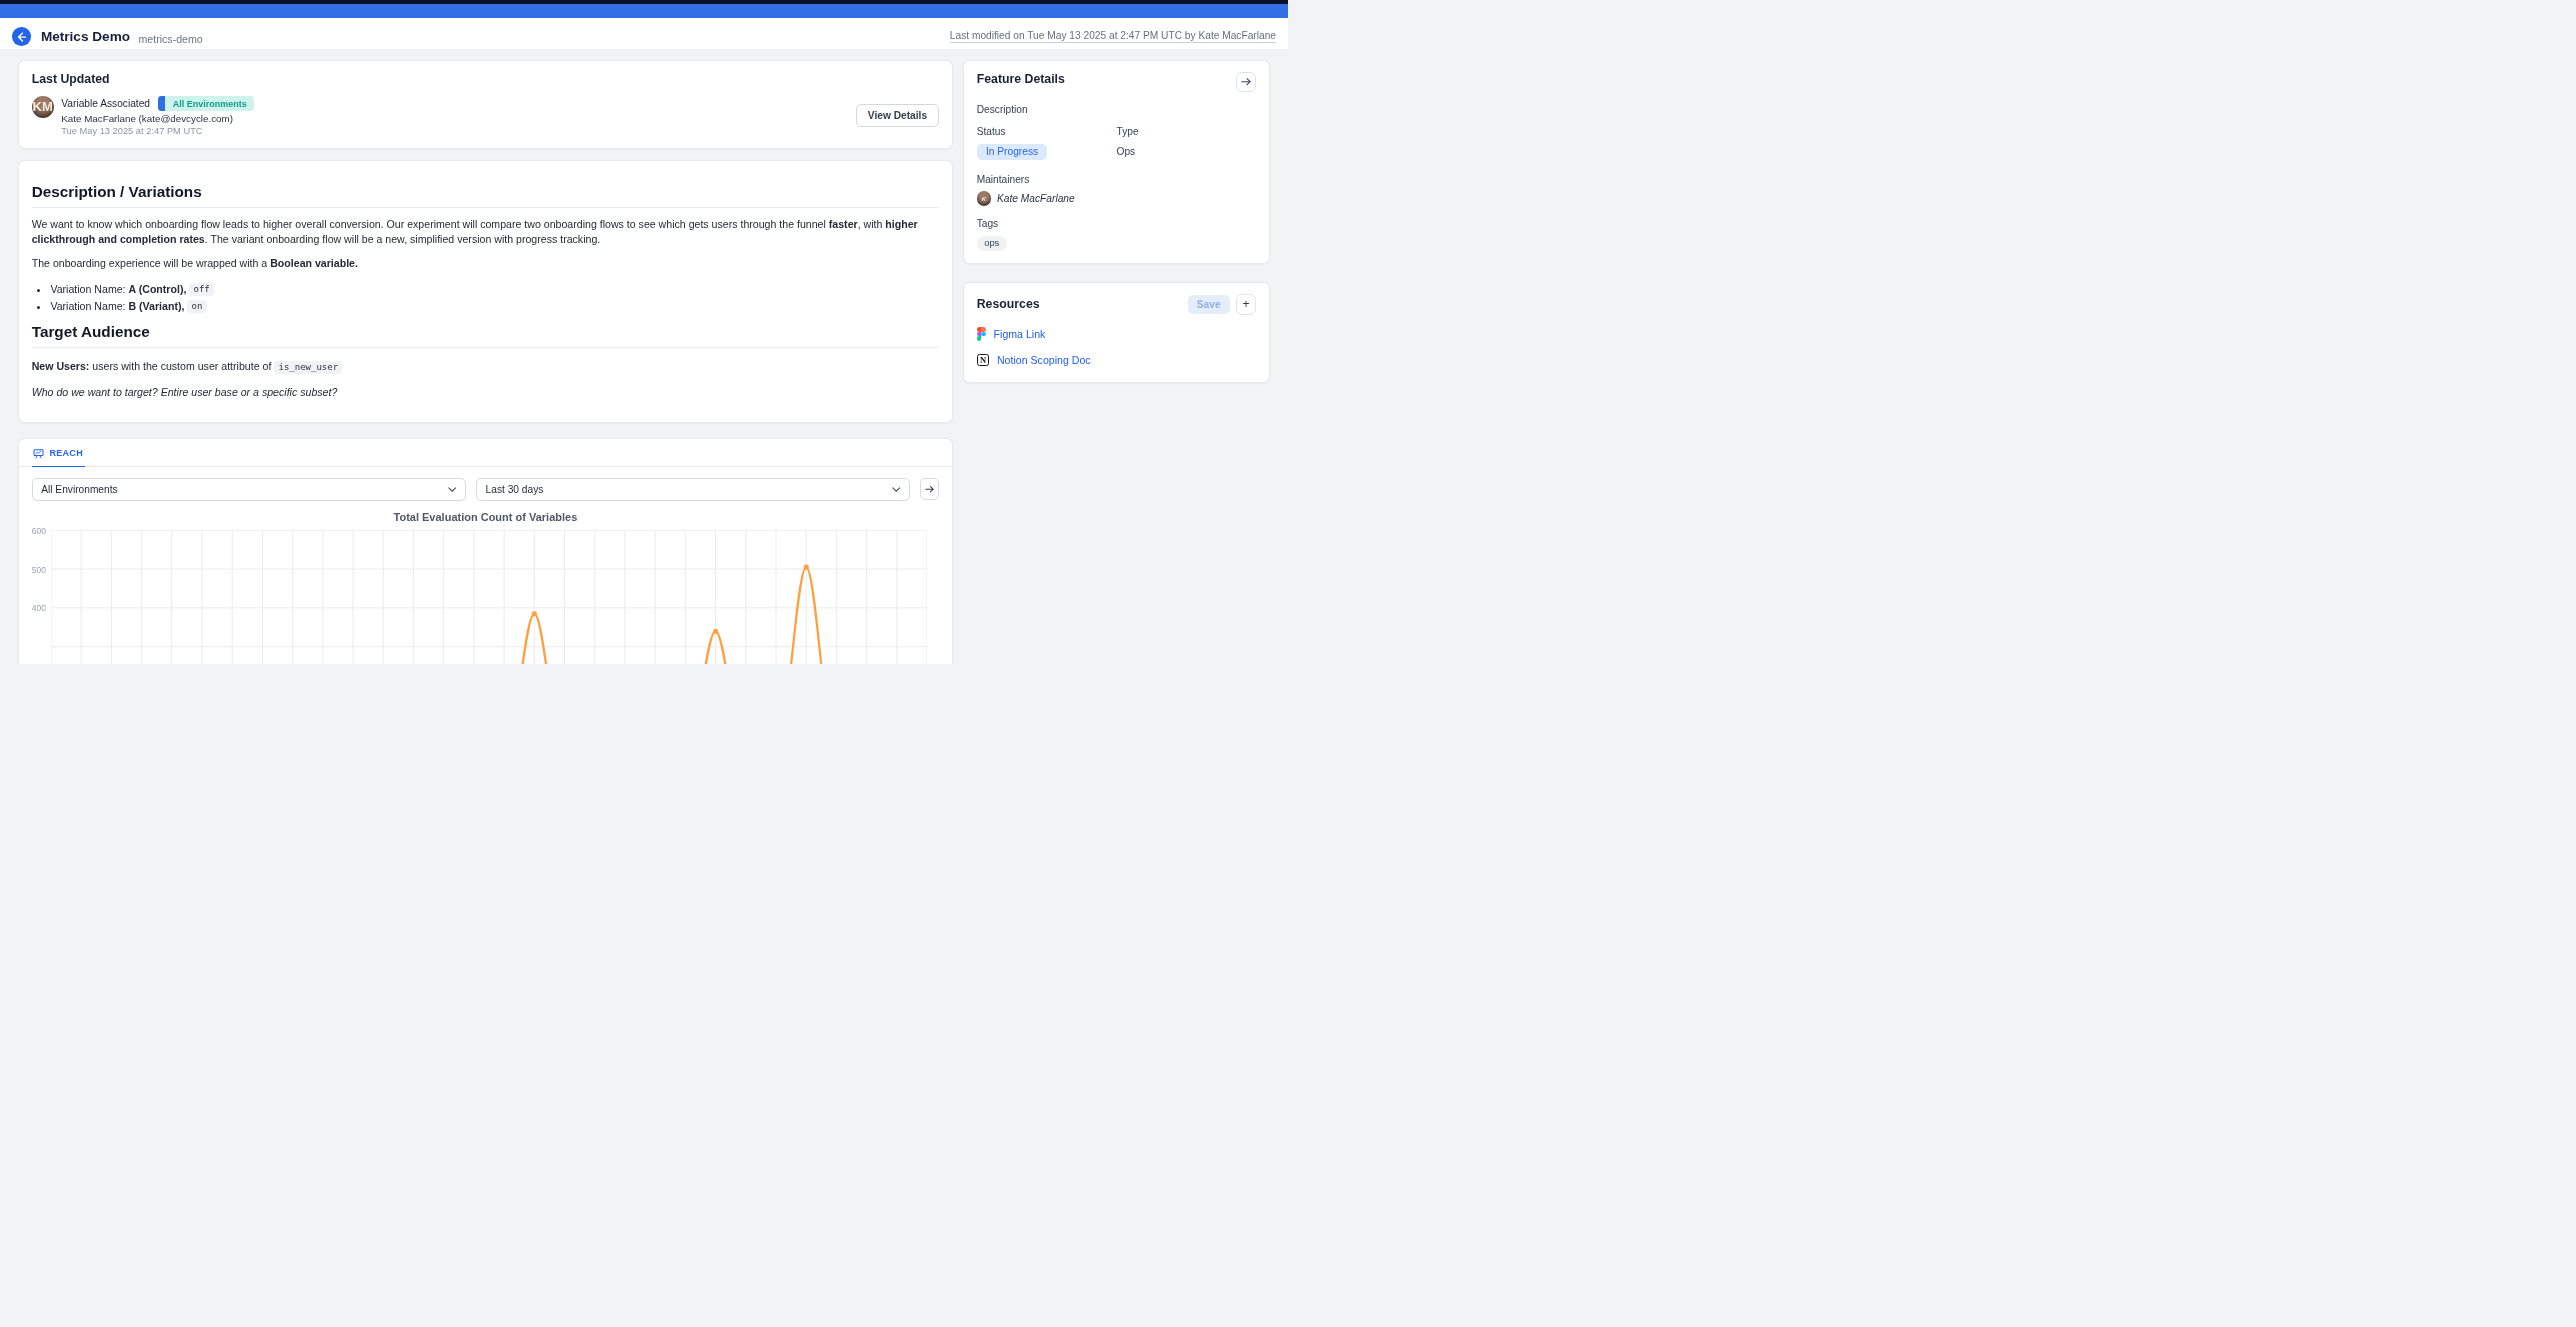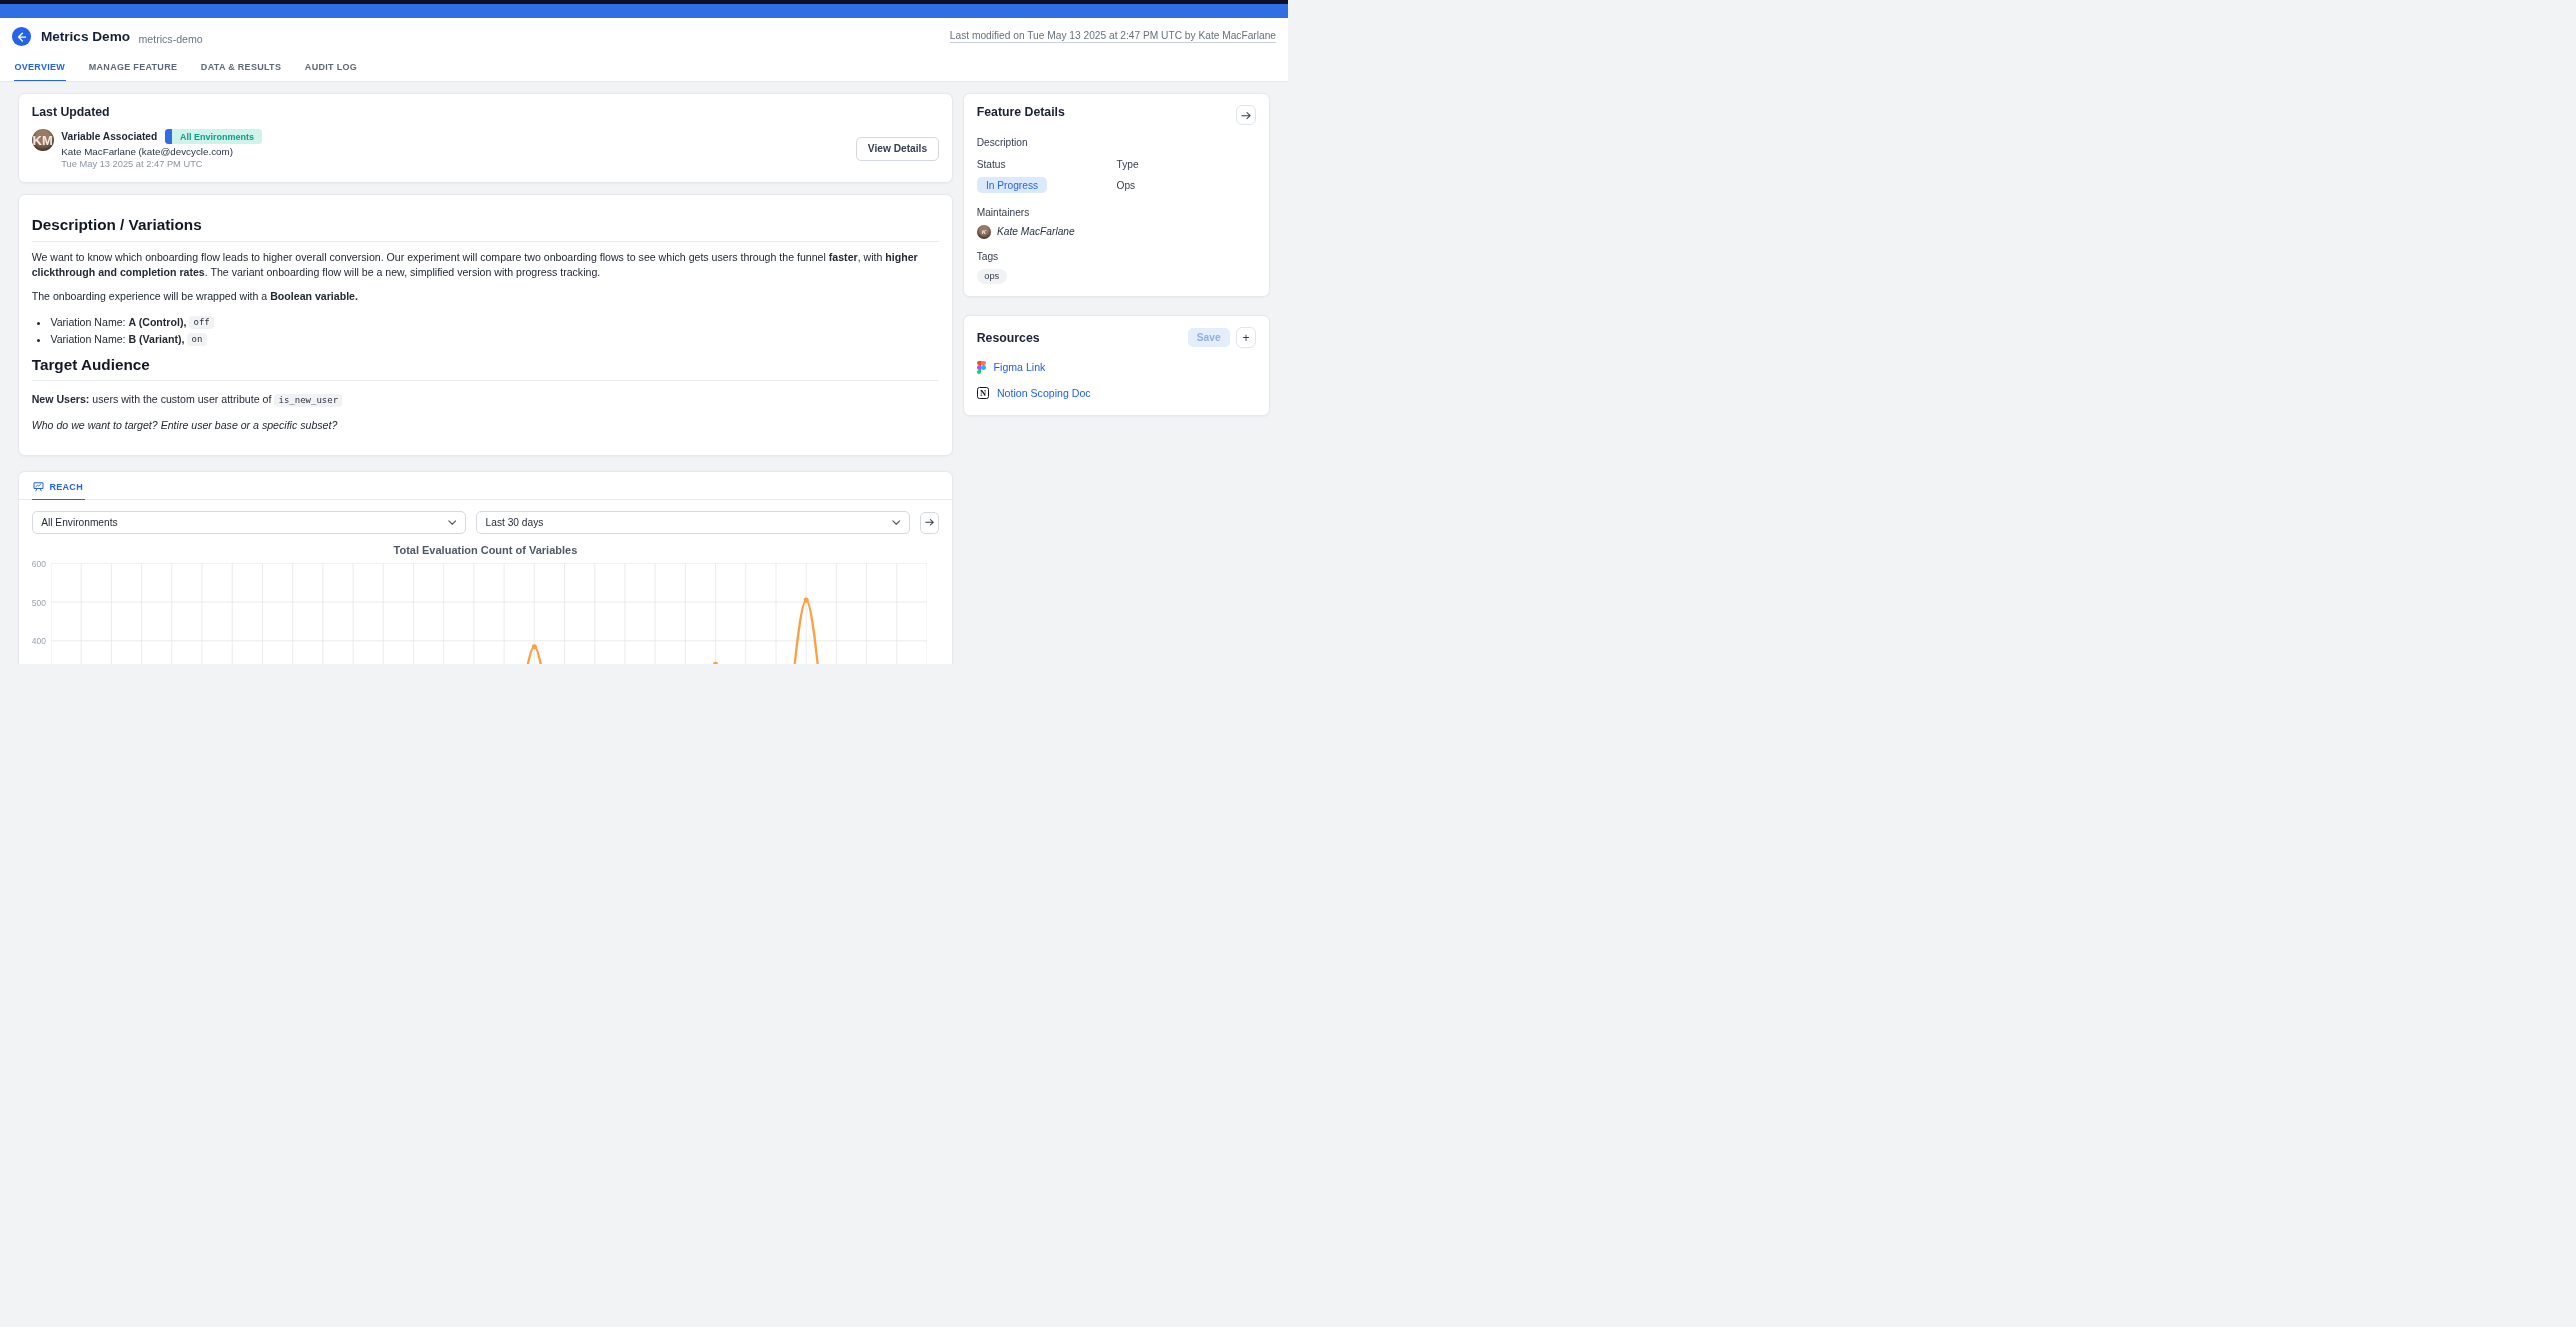--- a/index.html
+++ b/index.html
@@ -32,21 +32,21 @@
   .card-title { font-size:12.3px; font-weight:700; color:#1a2233; }
 
   
   .lu-card { padding:11px 12.7px 12.7px 12.7px; margin-bottom:11px; }
   .lu-row { display:flex; align-items:flex-start; margin-top:10.2px; }
   .avatar { width:22px; height:22px; border-radius:50%; position:relative; flex:0 0 auto;
             background:radial-gradient(circle at 50% 35%, #9a7a64 0 35%, #4a3a30 75%, #2c231d 100%);
             color:#f3e9df; font-size:13px; font-weight:700; display:flex; align-items:center; justify-content:center; }
   .lu-texts { margin-left:7.6px; }
   .lu-line1 { display:flex; align-items:center; }
-  .lu-event { font-size:10.2px; font-weight:700; color:#1c2434; }
+  .lu-event { font-size:10.2px; font-weight:400; color:#1c2434; }
   .env-badge { display:flex; align-items:stretch; margin-left:7.6px; height:15.3px; border-radius:3.4px; overflow:hidden; }
   .env-badge .strip { width:7.6px; background:#2f6ee3; }
   .env-badge .txt { background:#cdf3ea; color:#0f9c8c; font-size:9px; font-weight:700;
                     display:flex; align-items:center; padding:0 7.6px; }
   .lu-user { font-size:9.8px; color:#2a3342; margin-top:1.7px; }
   .lu-time { font-size:9.3px; color:#8b95a1; margin-top:1.7px; }
   .view-details-btn { margin-left:auto; align-self:center; background:#fff; border:0.8px solid #d3d8de;
                       border-radius:5.1px; padding:5.1px 11px; font-size:10.2px; font-weight:600; color:#344054; cursor:pointer; }
 
   
@@ -124,26 +124,20 @@
 <div class="page-header">
   <div class="header-row">
     <button class="back-btn">
       <svg width="10.2" height="10.2" viewBox="0 0 12 12">
           <path d="M7.5 1.5 3 6l4.5 4.5M3 6h8.5" fill="none" stroke="#fff" stroke-width="1.6" stroke-linecap="round" stroke-linejoin="round"></path>
         </svg>
     </button>
     <div class="page-title">Metrics Demo</div>
     <div class="page-key">metrics-demo</div>
     <div class="last-modified">Last modified on Tue May 13 2025 at 2:47 PM UTC by Kate MacFarlane</div>
-  </div>
-  <div class="tab-row">
-    <div class="tab active">OVERVIEW</div>
-    <div class="tab">MANAGE FEATURE</div>
-    <div class="tab">DATA &amp; RESULTS</div>
-    <div class="tab">AUDIT LOG</div>
   </div>
 </div>
 
 <div class="content">
   <div class="main-col">
 
     <div class="card lu-card">
       <div class="card-title">Last Updated</div>
       <div class="lu-row">
         <div class="avatar">KM</div>

